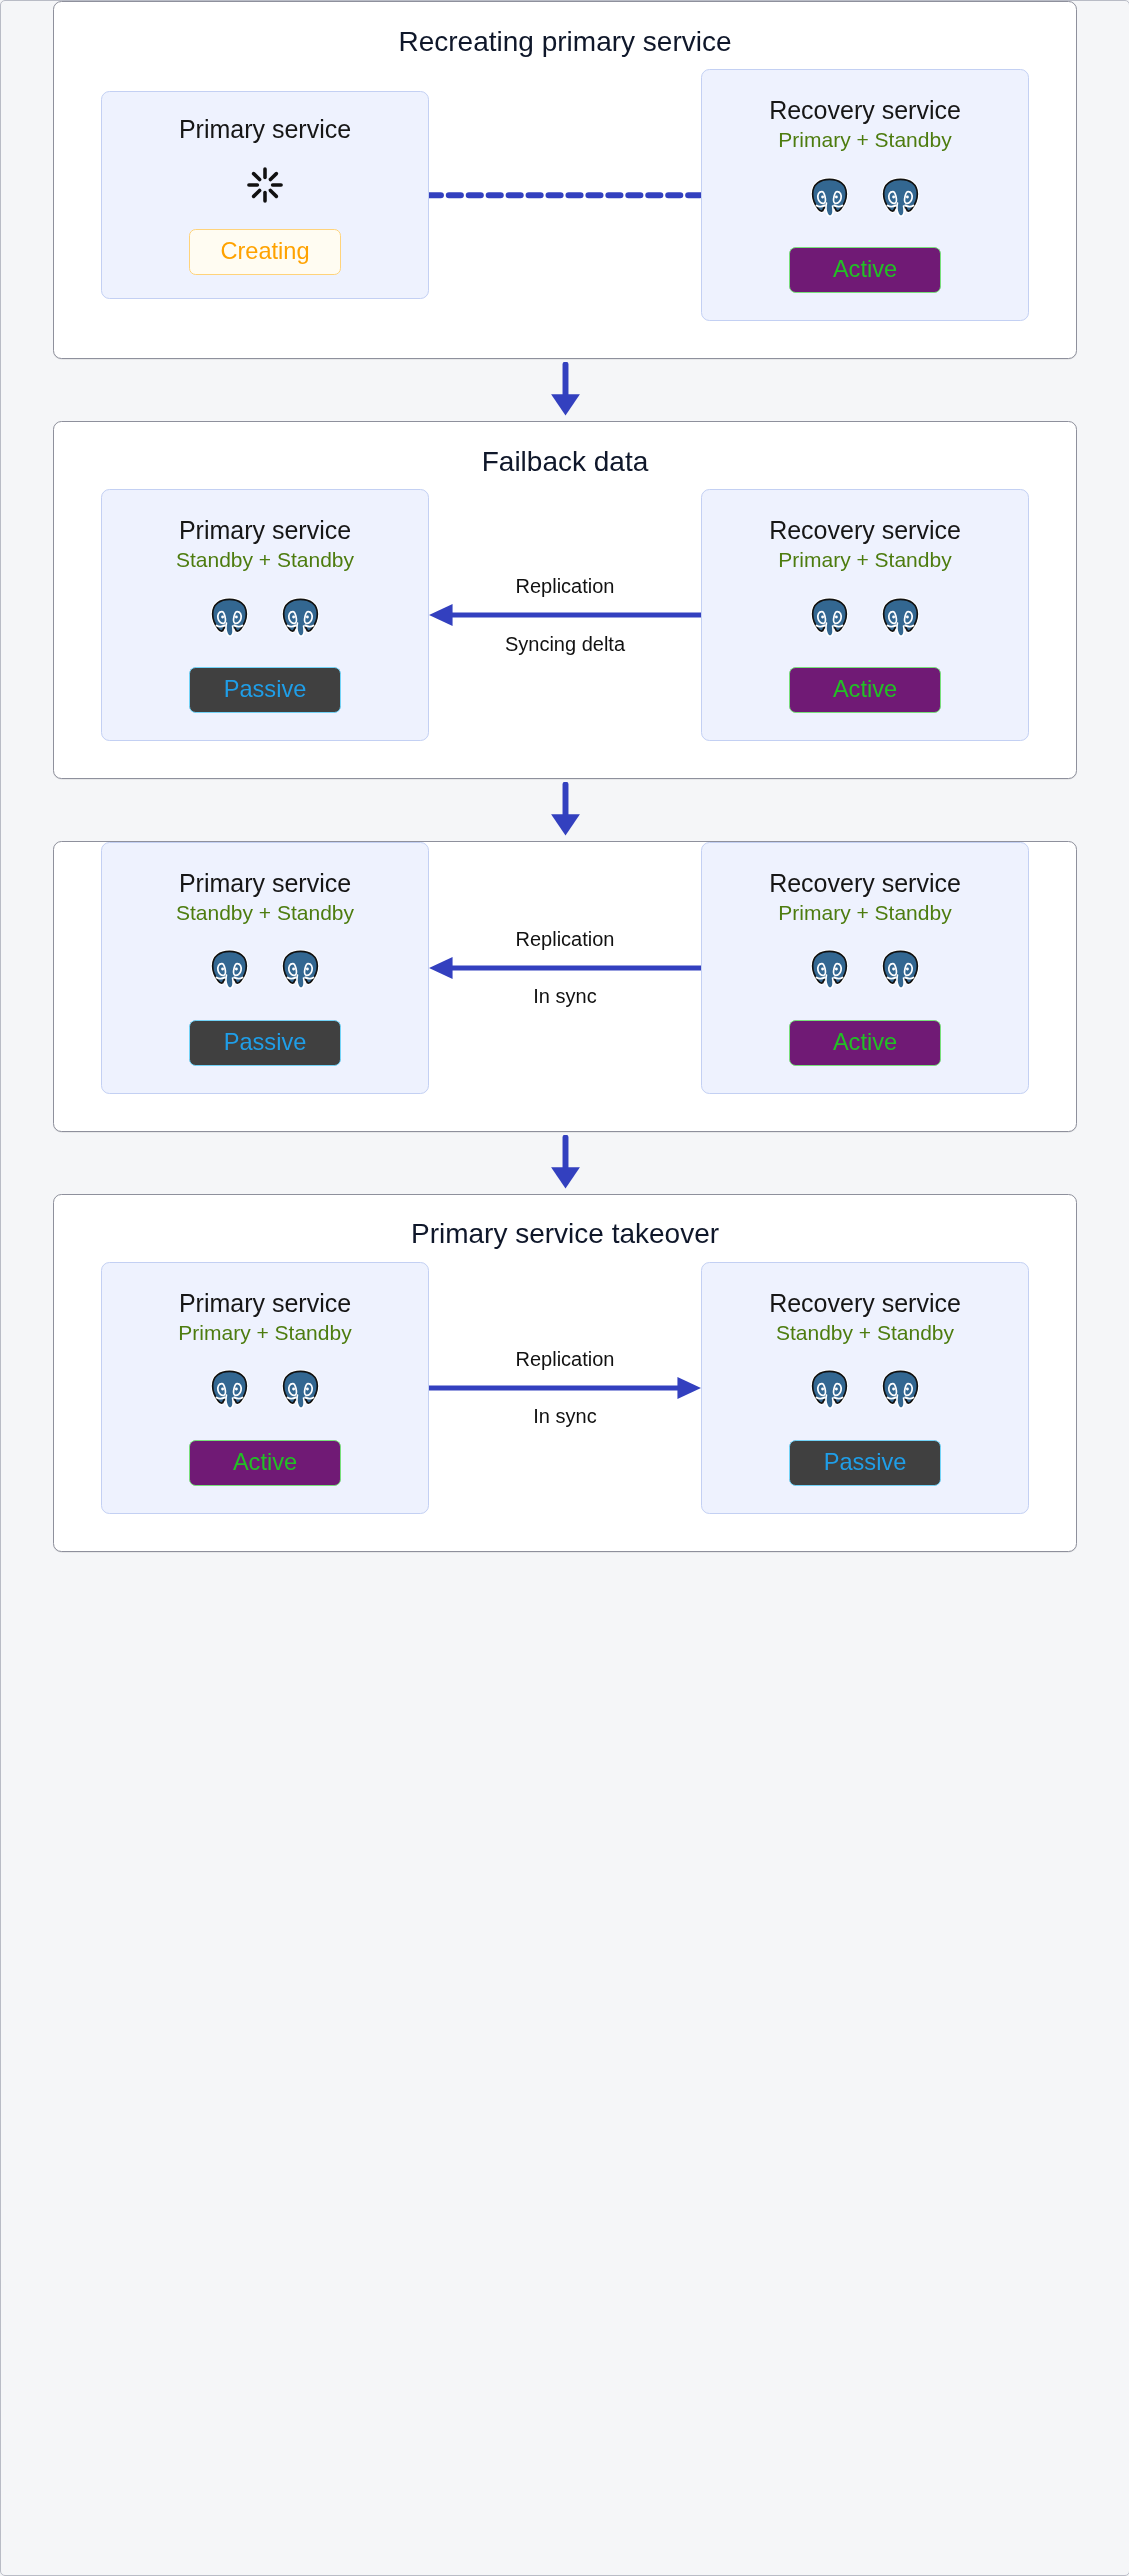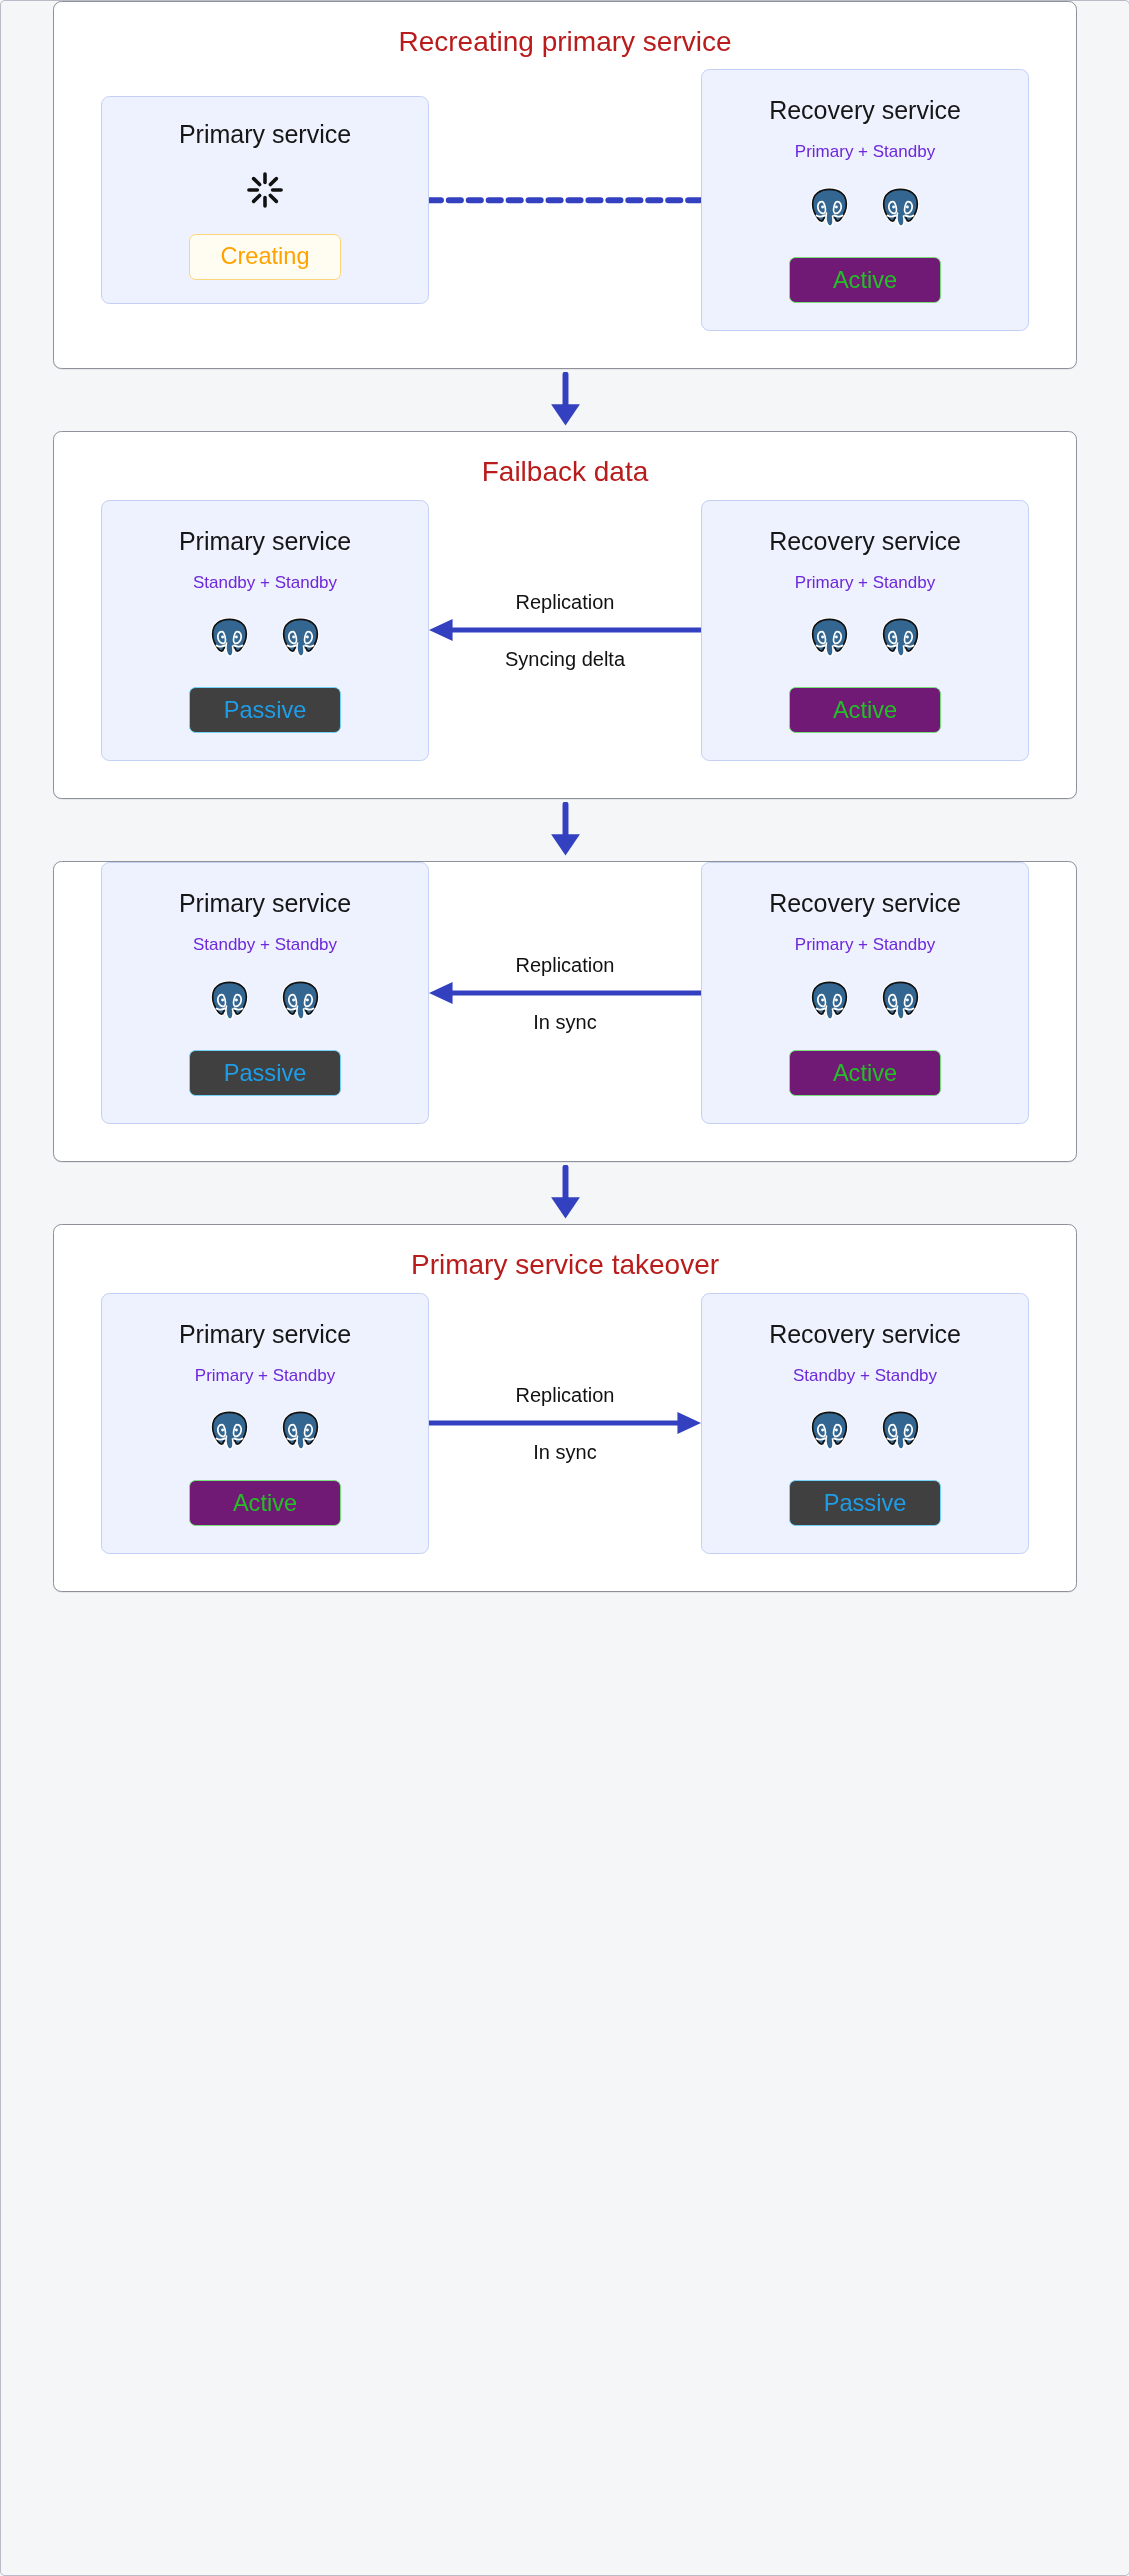--- a/index.html
+++ b/index.html
@@ -49,21 +49,21 @@
     background: #ffffff;
     border: 1.7px solid #8e909c;
     border-radius: 8.4px;
     position: relative;
     margin: 0 auto;
     box-shadow: 0 0.8px 0 rgba(0,0,0,0.08);
   }
   .panel-title {
     text-align: center;
     font-size: 28px;
-    color: #b91c1c;
+    color: #0f172a;
     font-weight: 400;
     padding-top: 23.6px;
     padding-bottom: 11.8px;
   }
   .panel-body {
     display: flex;
     align-items: center;
     justify-content: space-between;
     position: relative;
     padding: 0 47px 37px 47px;
@@ -82,23 +82,23 @@
     flex: 0 0 auto;
   }
   .svc-card.tall { padding-top: 25px; padding-bottom: 27px; }
   .svc-name {
     font-size: 25px;
     color: #161616;
     font-weight: 400;
     line-height: 1.2;
   }
   .svc-roles {
-    font-size: 17px;
-    color: #6d28d9;
-    margin-top: 17px;
+    font-size: 21px;
+    color: #4d7c0f;
+    margin-top: 2px;
     line-height: 1.2;
   }
 
   
   .spinner-wrap {
     margin-top: 18.5px;
     height: 44px;
     display: flex;
     align-items: center;
     justify-content: center;

